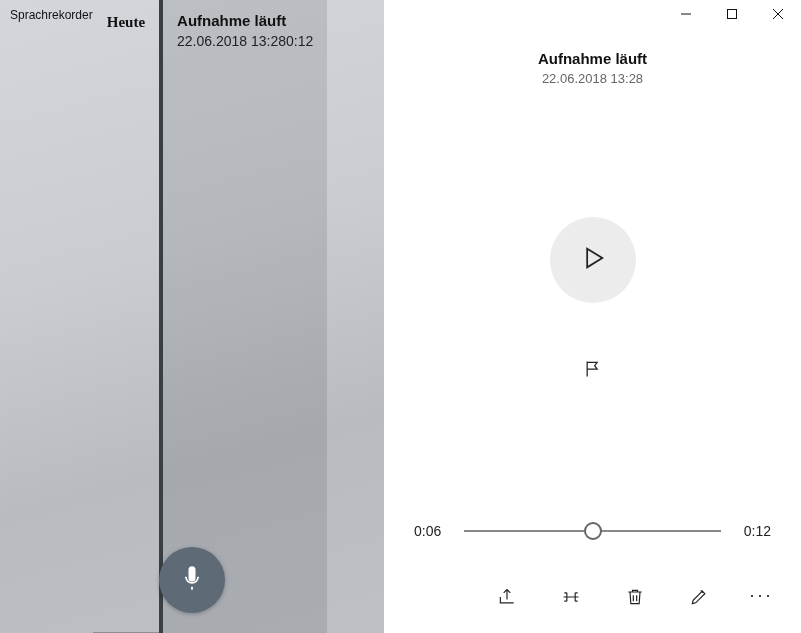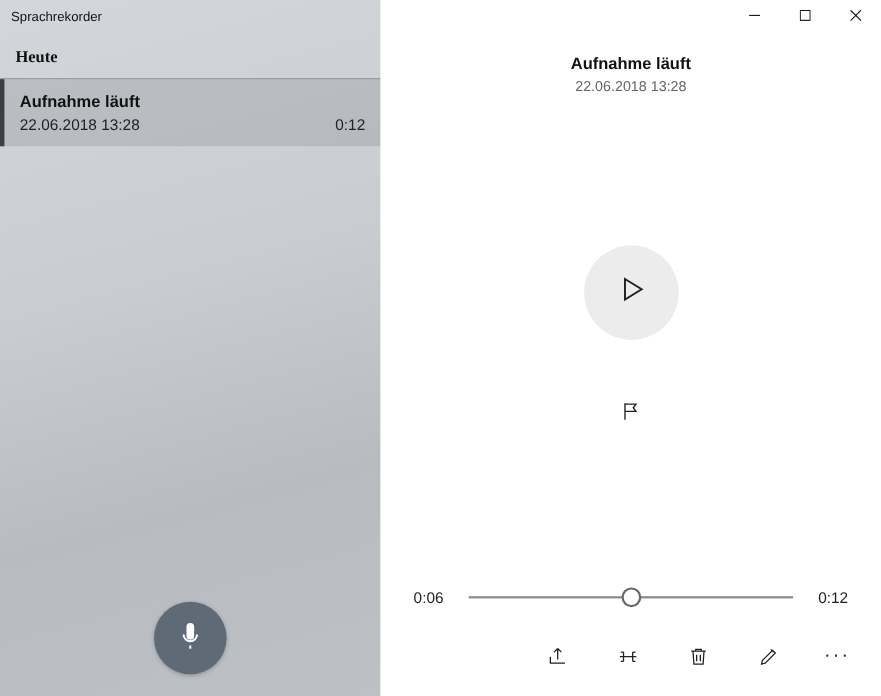--- a/index.html
+++ b/index.html
@@ -1,25 +1,25 @@
 <!DOCTYPE html>
 <html><head>
 <meta charset="utf-8">
 <style>
   * { box-sizing: border-box; margin: 0; padding: 0; font-family: "Segoe UI", sans-serif; }
   body { width: 801px; height: 633px; overflow: hidden; background: #fff; }
   .app { display: flex; width: 100%; height: 100%; position: relative; }
 
   
   .sidebar {
-    width: 346px;
+    width: 384px;
     height: 100%;
     background: linear-gradient(165deg, #d3d7dc 0%, #c9cdd2 40%, #b8bcc1 70%, #bdc1c6 100%);
     display: flex;
-    flex-direction: column;
+    flex-direction: row;
     position: relative;
   }
   .app-titlebar {
     height: 30px;
     display: flex;
     align-items: center;
     padding-left: 10px;
     font-size: 12px;
     color: #111;
   }
@@ -100,21 +100,21 @@
     width: 40px; height: 40px;
     display: flex; align-items: center; justify-content: center;
     cursor: pointer;
   }
   .flag-btn svg { width: 20px; height: 20px; fill: none; stroke: #222; stroke-width: 1.5; }
 
   .scrub-row {
     display: flex; align-items: center;
     padding: 0 30px;
     gap: 14px;
-    margin-bottom: 20px;
+    margin-bottom: 32px;
   }
   .scrub-row .time { font-size: 14px; color: #222; width: 36px; }
   .scrub-row .time.right { text-align: right; }
   .track {
     flex: 1; height: 20px; position: relative;
     cursor: pointer;
   }
   .track:before {
     content: ""; position: absolute; left: 0; right: 0; top: 50%;
     height: 2px; background: #888; transform: translateY(-50%);

